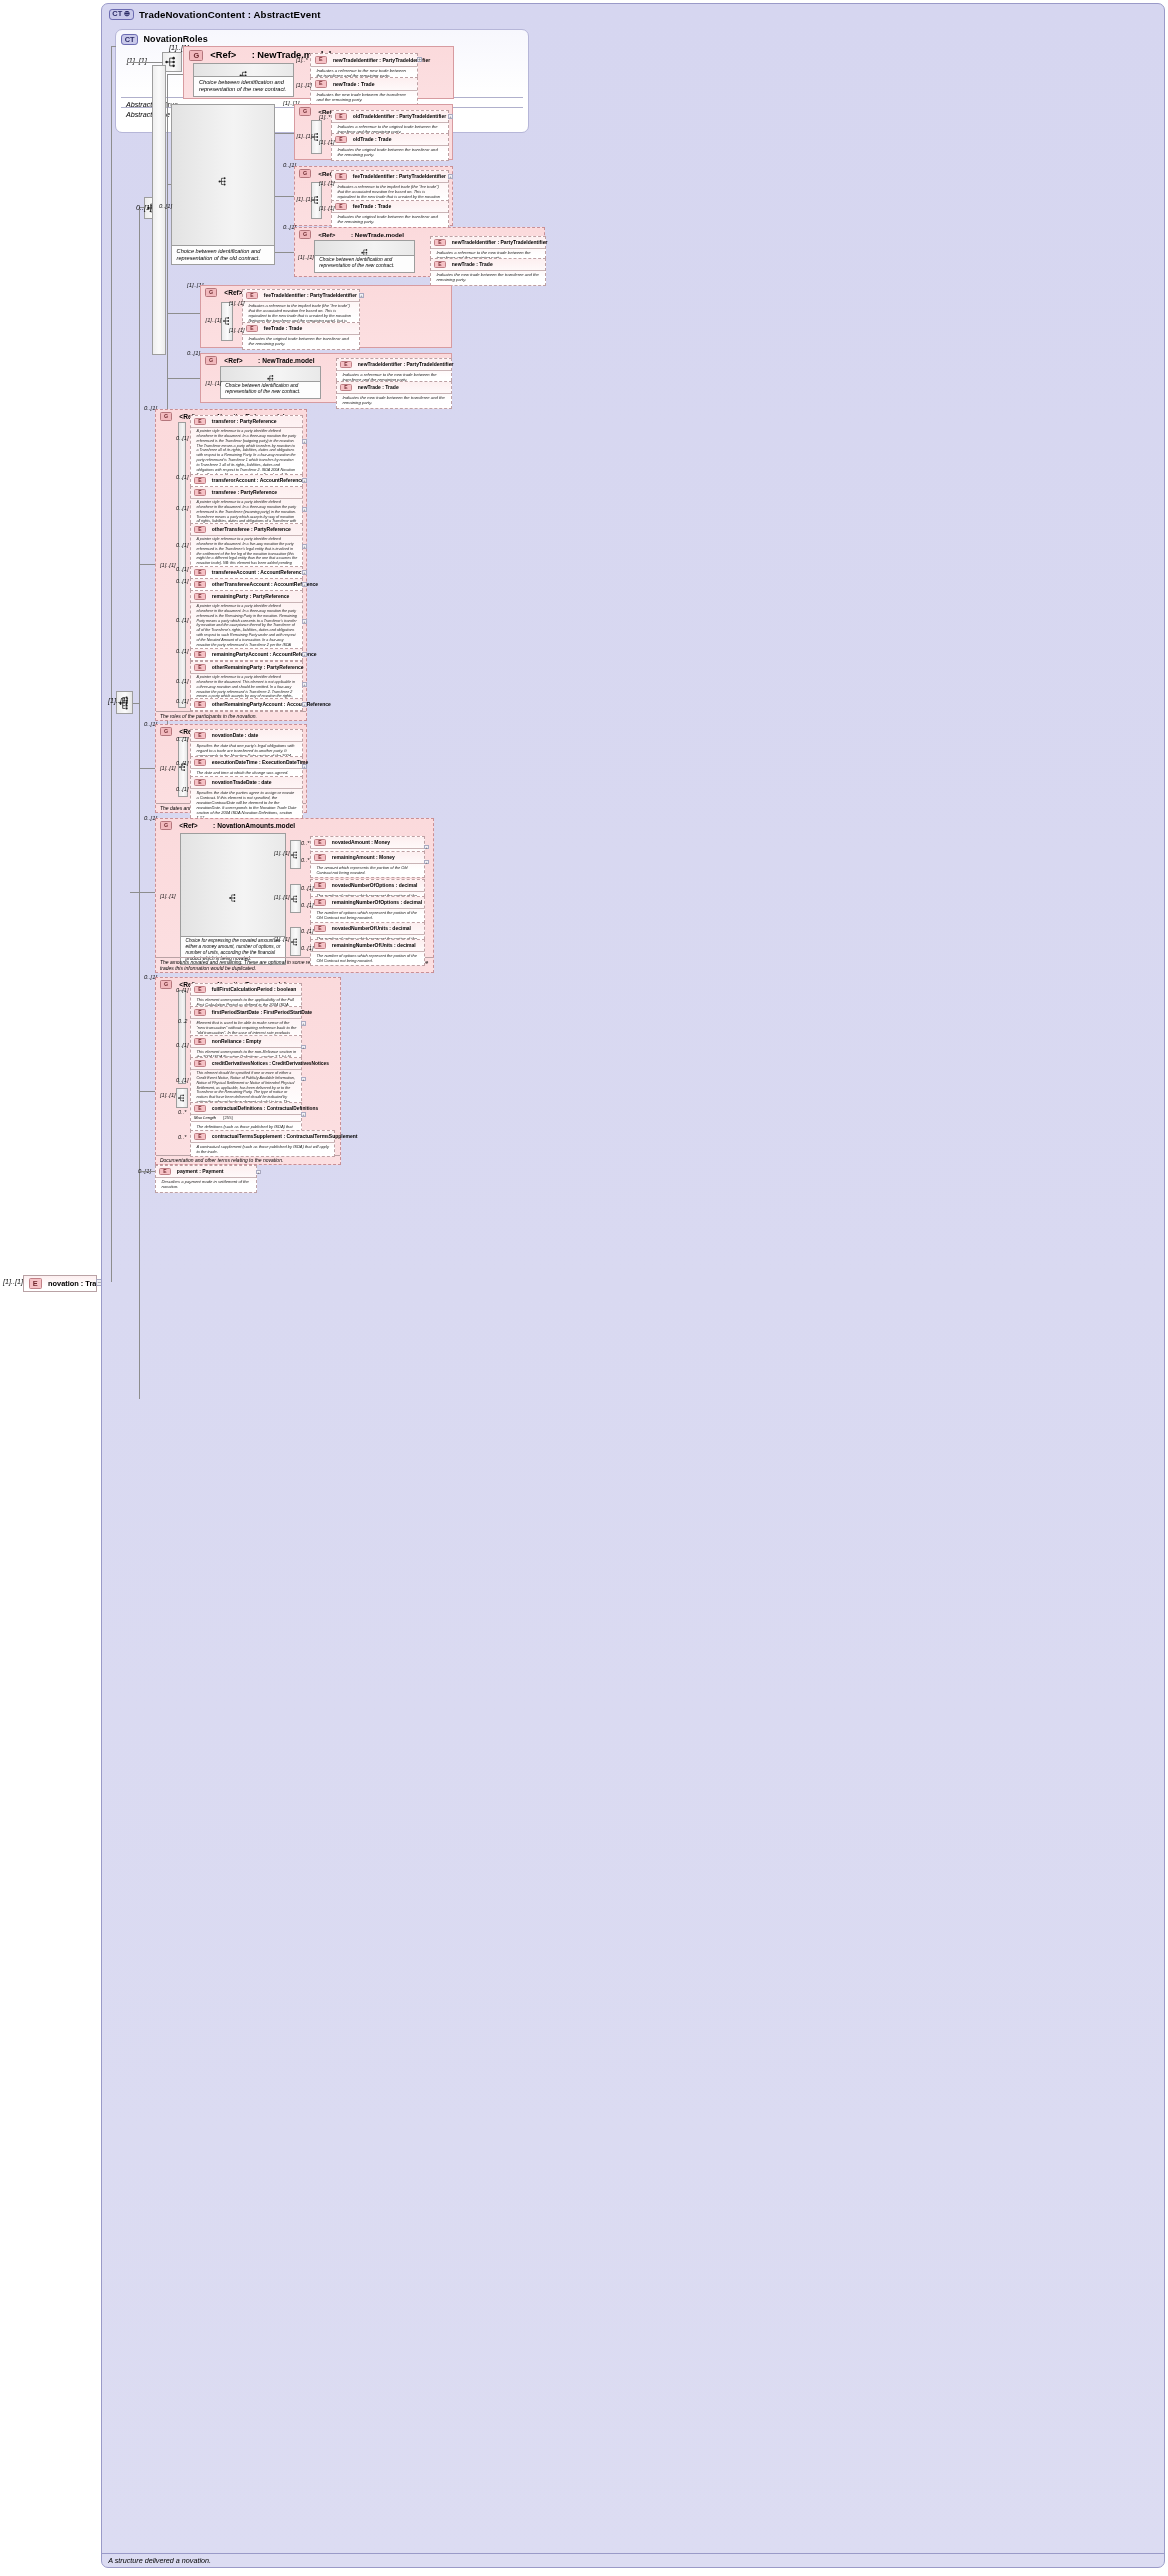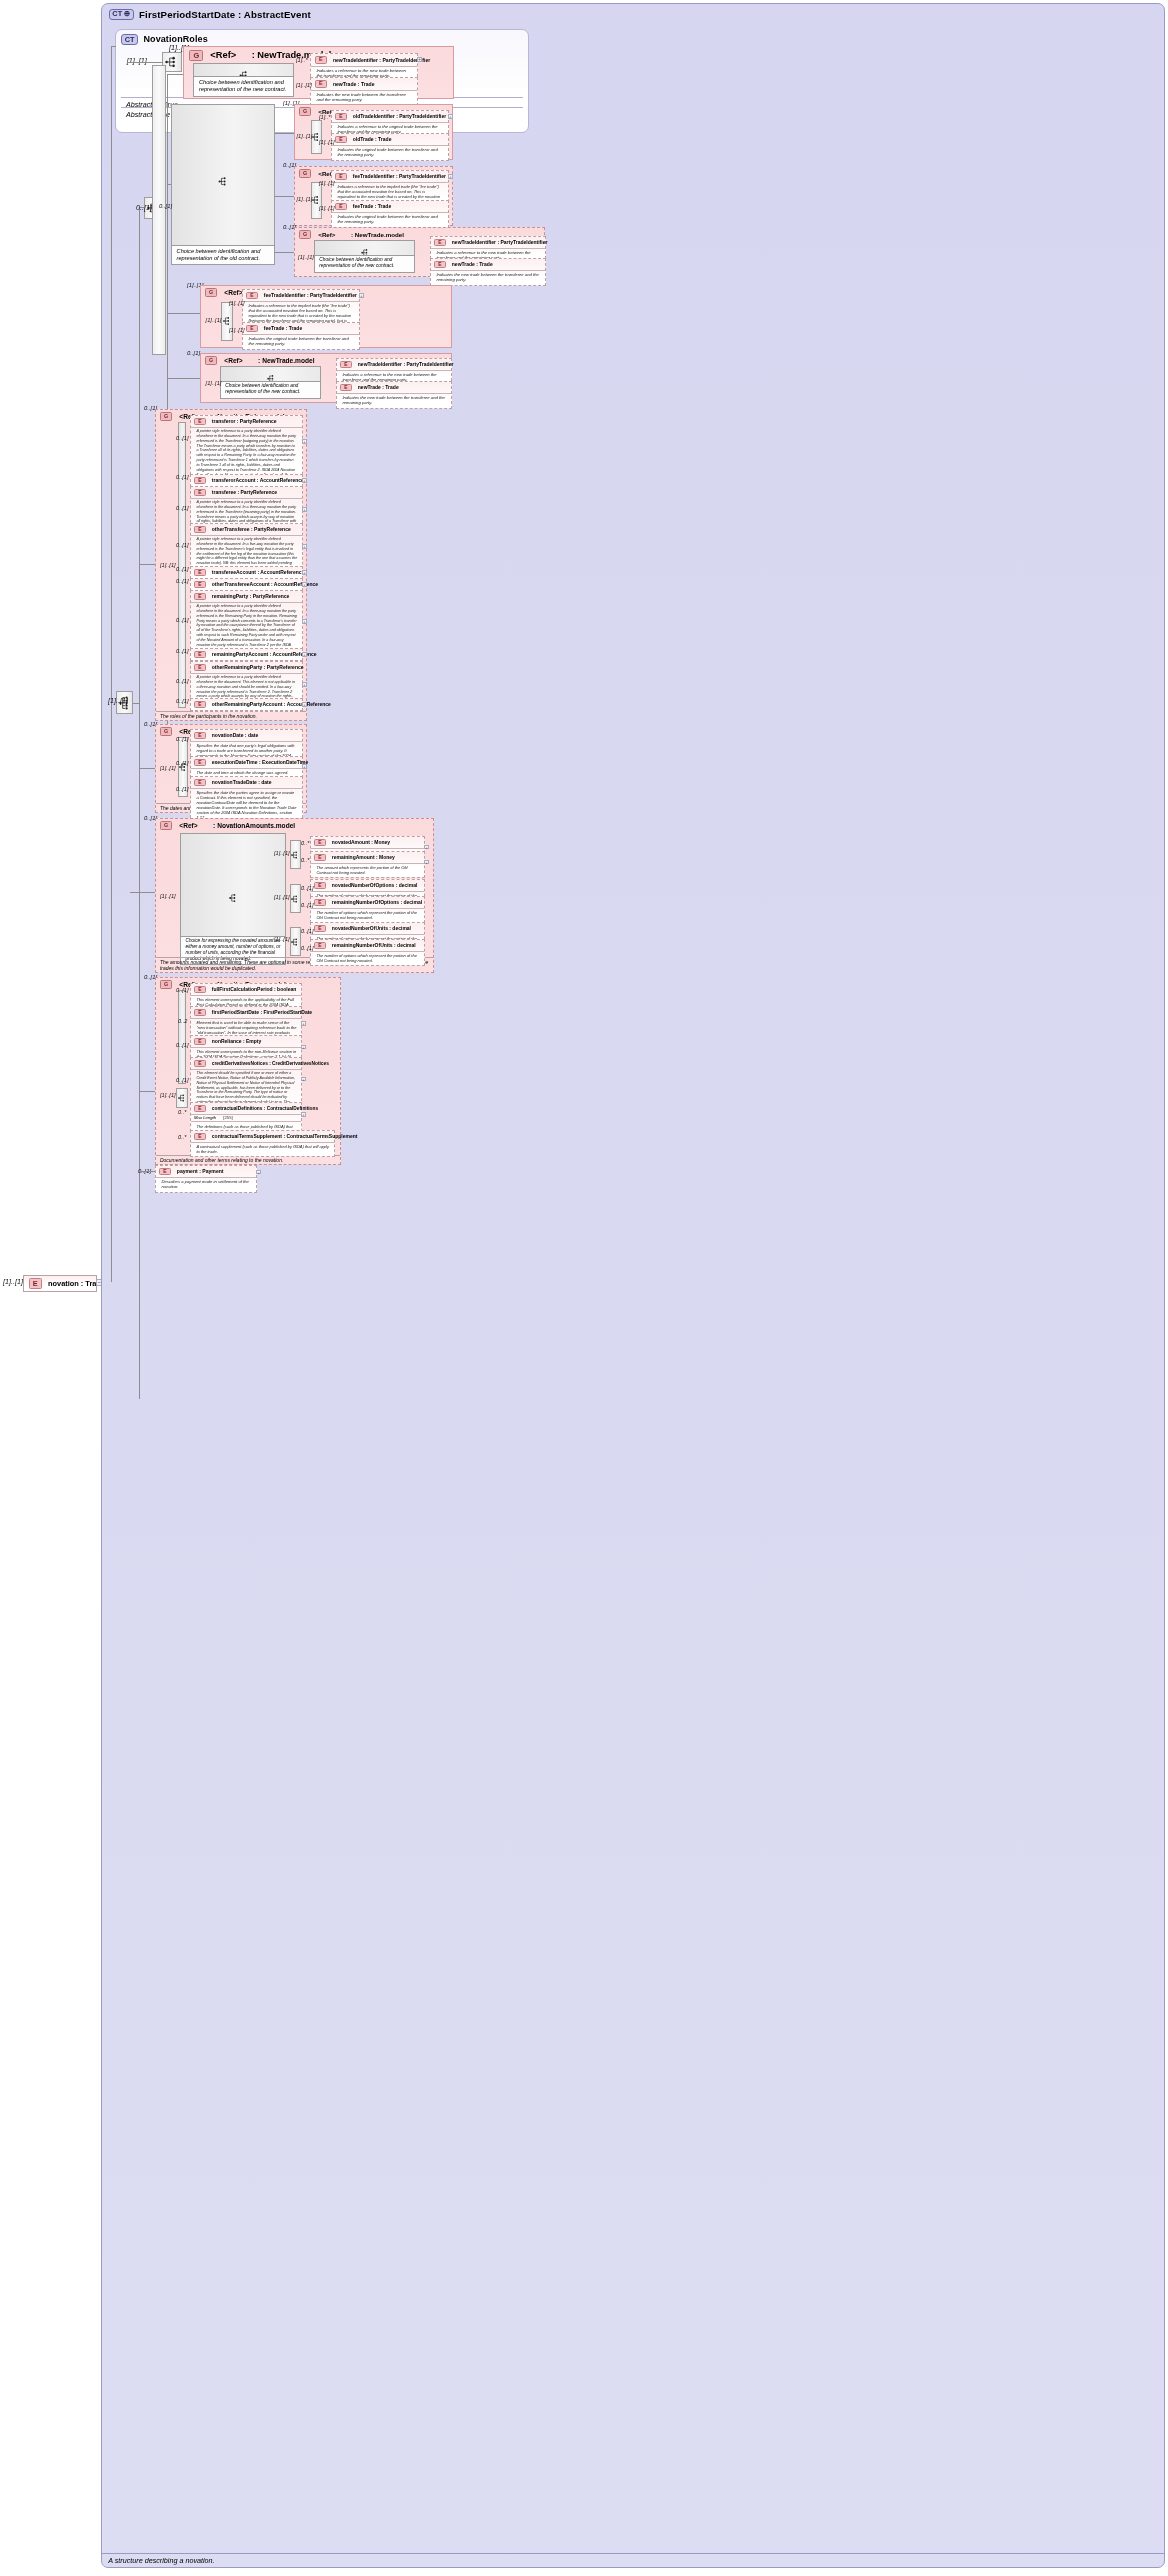--- a/index.html
+++ b/index.html
@@ -141,23 +141,23 @@
       <span style="font-size:7.4px;">novation : TradeNovationContent</span>
     </div>
     <div class="minusbox" style="top:3.1px;">−</div>
   </div>
 </div>
 <div class="ln lnh abs" style="left:101px; top:1281px; width:9.3px;"></div>
 
 <div class="ct-panel abs" style="left:101px; top:3.1px; width:1064px; height:2565px;">
   <div class="ct-panel-title">
     <span class="badge plus">CT</span>
-    <span>FirstPeriodStartDate : AbstractEvent</span>
-  </div>
-  <div class="panel-doc lav">A structure describing a novation.</div>
+    <span>TradeNovationContent : AbstractEvent</span>
+  </div>
+  <div class="panel-doc lav">A structure delivered a novation.</div>
 </div>
 
 <div class="ct-inner abs" style="left:115px; top:29px; width:414px; height:104px;">
   <div class="ct-panel-title" style="padding:3.9px 6.2px 1.5px 5.4px; font-size:9px;">
     <span class="badge">CT</span>
     <span>NovationRoles</span>
   </div>
   <span class="card" style="left:10.8px; top:25.5px;">[1]..[1]</span>
   <div class="conn" style="left:46px; top:21.7px; width:20px; height:20px;">
     <svg width="14" height="12.4" viewBox="0 0 18 16">

